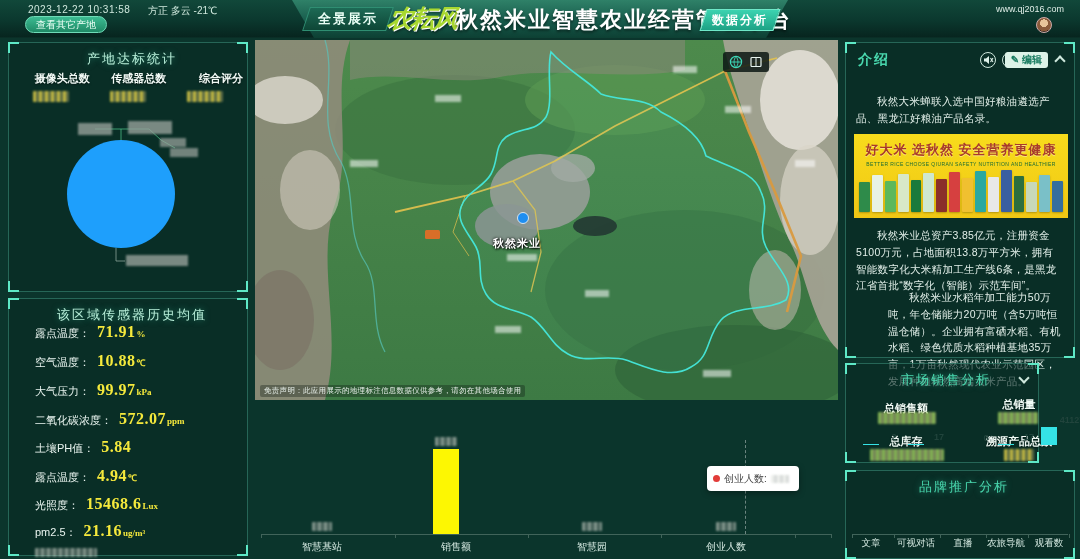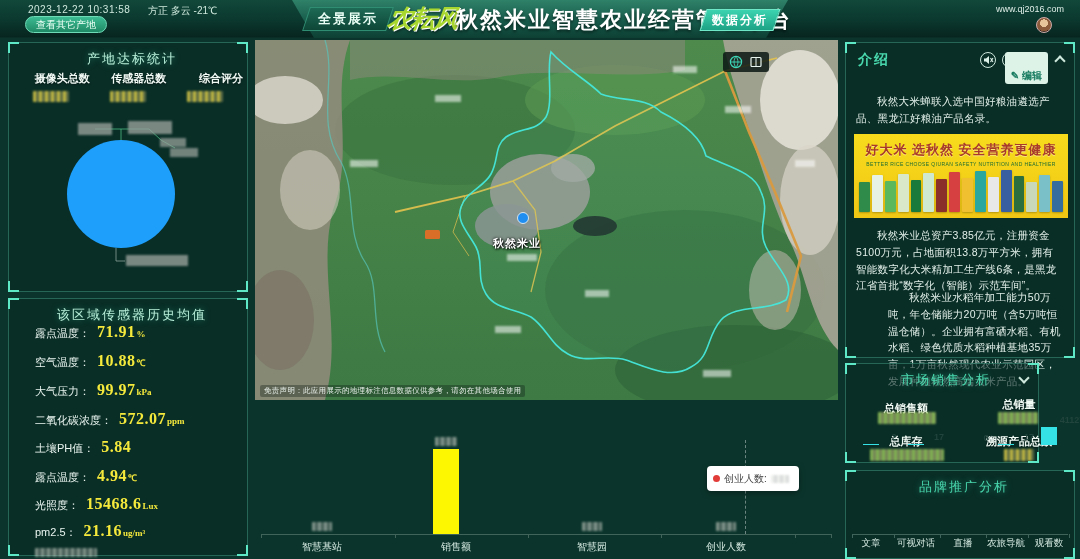--- a/index.html
+++ b/index.html
@@ -93,21 +93,21 @@
   .chart-tooltip { position:absolute; left:452px; top:66px; width:92px; height:25px;
     background:#fff; border-radius:4px; box-shadow:0 2px 6px rgba(0,0,0,.35);
     display:flex; align-items:center; padding:0 6px; gap:4px;}
   .tt-dot { width:7px; height:7px; border-radius:50%; background:#e23c39; flex:0 0 auto;}
   .tt-label { font-size:10px; color:#444; white-space:nowrap;}
   
   .ihdr { position:absolute; top:8px; left:12px; font-size:14px; font-weight:bold;
     color:#49d8ae; letter-spacing:2px;}
   .icon-circ { position:absolute; top:9px; width:16px; height:16px; border:1px solid #cfe8dd;
     border-radius:50%; cursor:pointer; }
-  .edit-btn { position:absolute; top:9px; right:26px; height:16px; padding:16px 6px;
+  .edit-btn { position:absolute; top:9px; right:26px; height:16px; padding:0 6px;
     background:#ddf3e8; border-radius:3px; font-size:10px; color:#157a5e; font-weight:bold;
     line-height:16px; cursor:pointer;}
   .chev { position:absolute; width:8px; height:8px; border-left:2px solid #cfe8dd;
     border-top:2px solid #cfe8dd; cursor:pointer;}
   .chev.up { transform:rotate(45deg); top:14px; right:10px;}
   .chev.down { transform:rotate(225deg); top:10px; right:10px;}
   .ipara { position:absolute; left:10px; right:10px; font-size:10.5px; line-height:1.6;
     color:#e2efe9; text-indent:2em; letter-spacing:.3px;}
   .banner { position:absolute; left:8px; top:91px; width:214px; height:84px;
     background:linear-gradient(180deg,#f8dc1c,#f0c714); overflow:hidden; cursor:pointer;}

